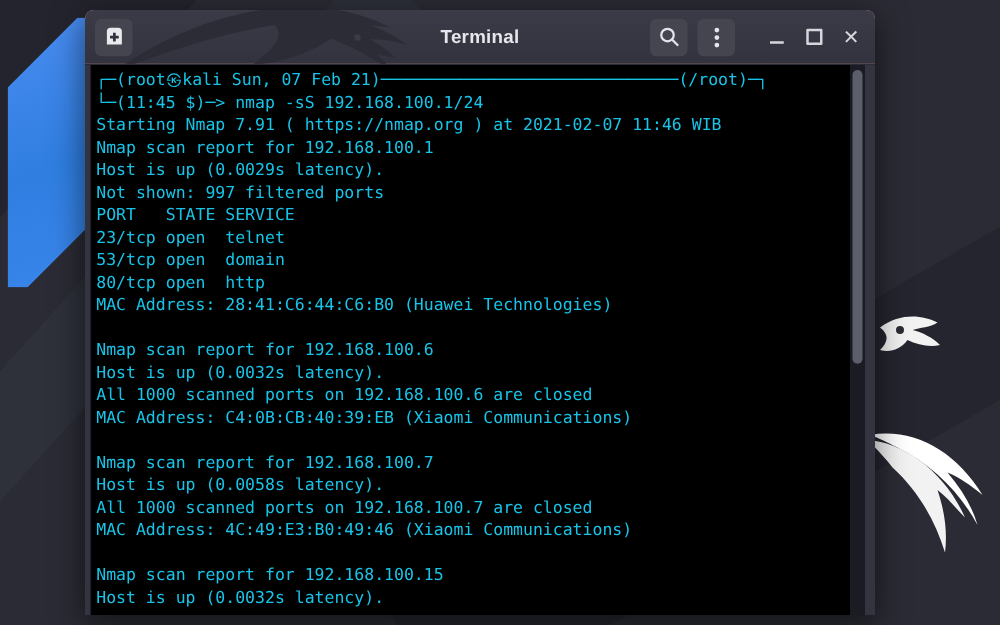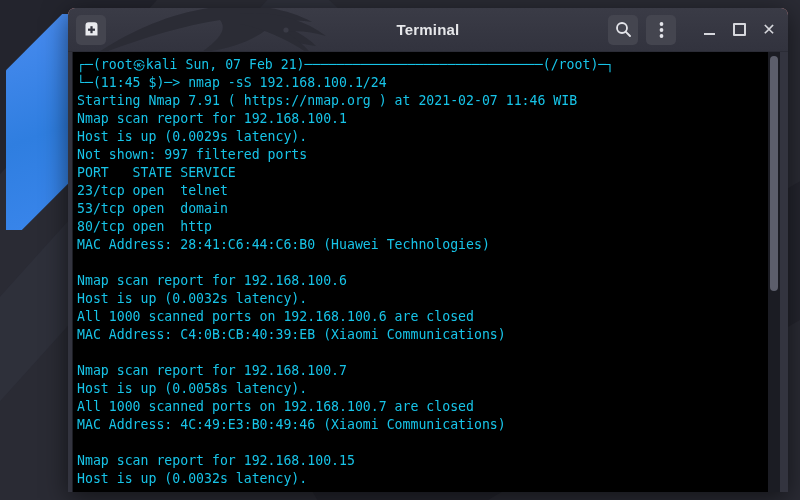--- a/index.html
+++ b/index.html
@@ -59,21 +59,21 @@
     position: absolute;
     left: 690px; top: 200px;
     width: 120px; height: 250px;
     pointer-events: none;
   }
 
   
   #terminal-window {
     position: absolute;
     left: 68px; top: 8px;
-    width: 720px; height: 484px;
+    width: 632px; height: 484px;
     background: #fca5a5;
     border-radius: 7px 7px 0 0;
     box-shadow: 0 6px 26px rgba(0,0,0,0.55);
     overflow: hidden;
   }
 
   
   #titlebar {
     position: relative;
     height: 44px;

